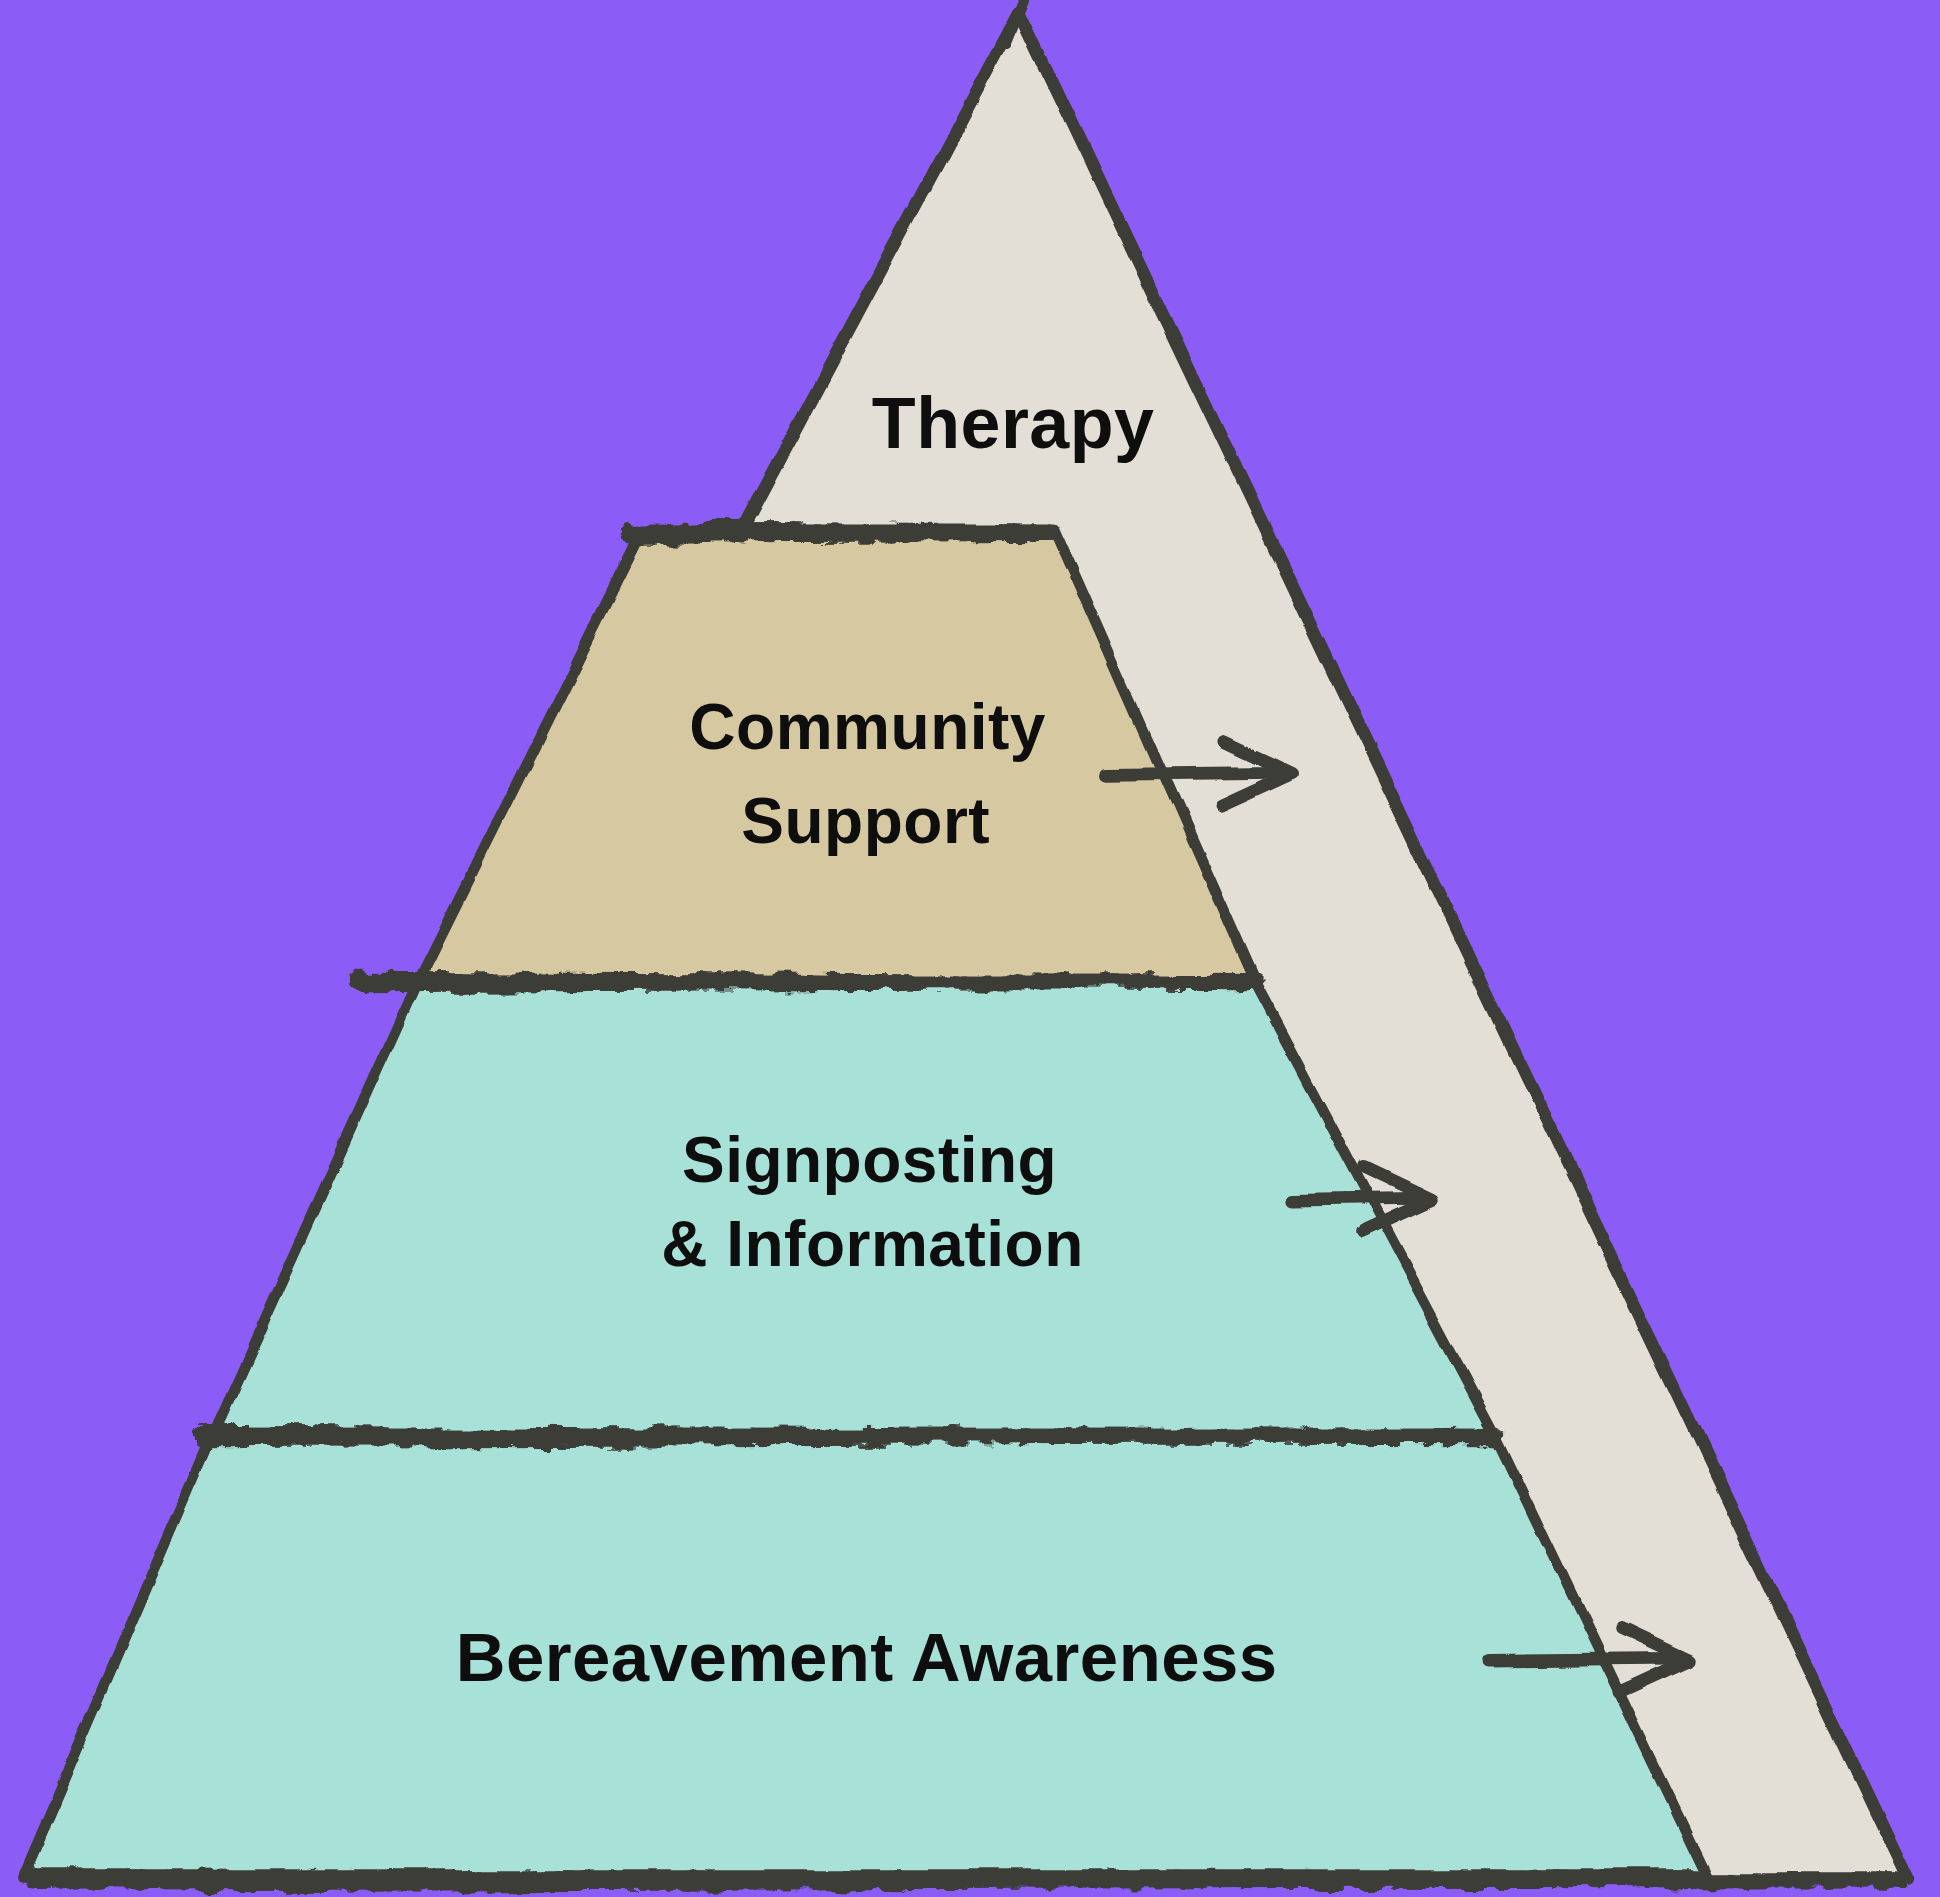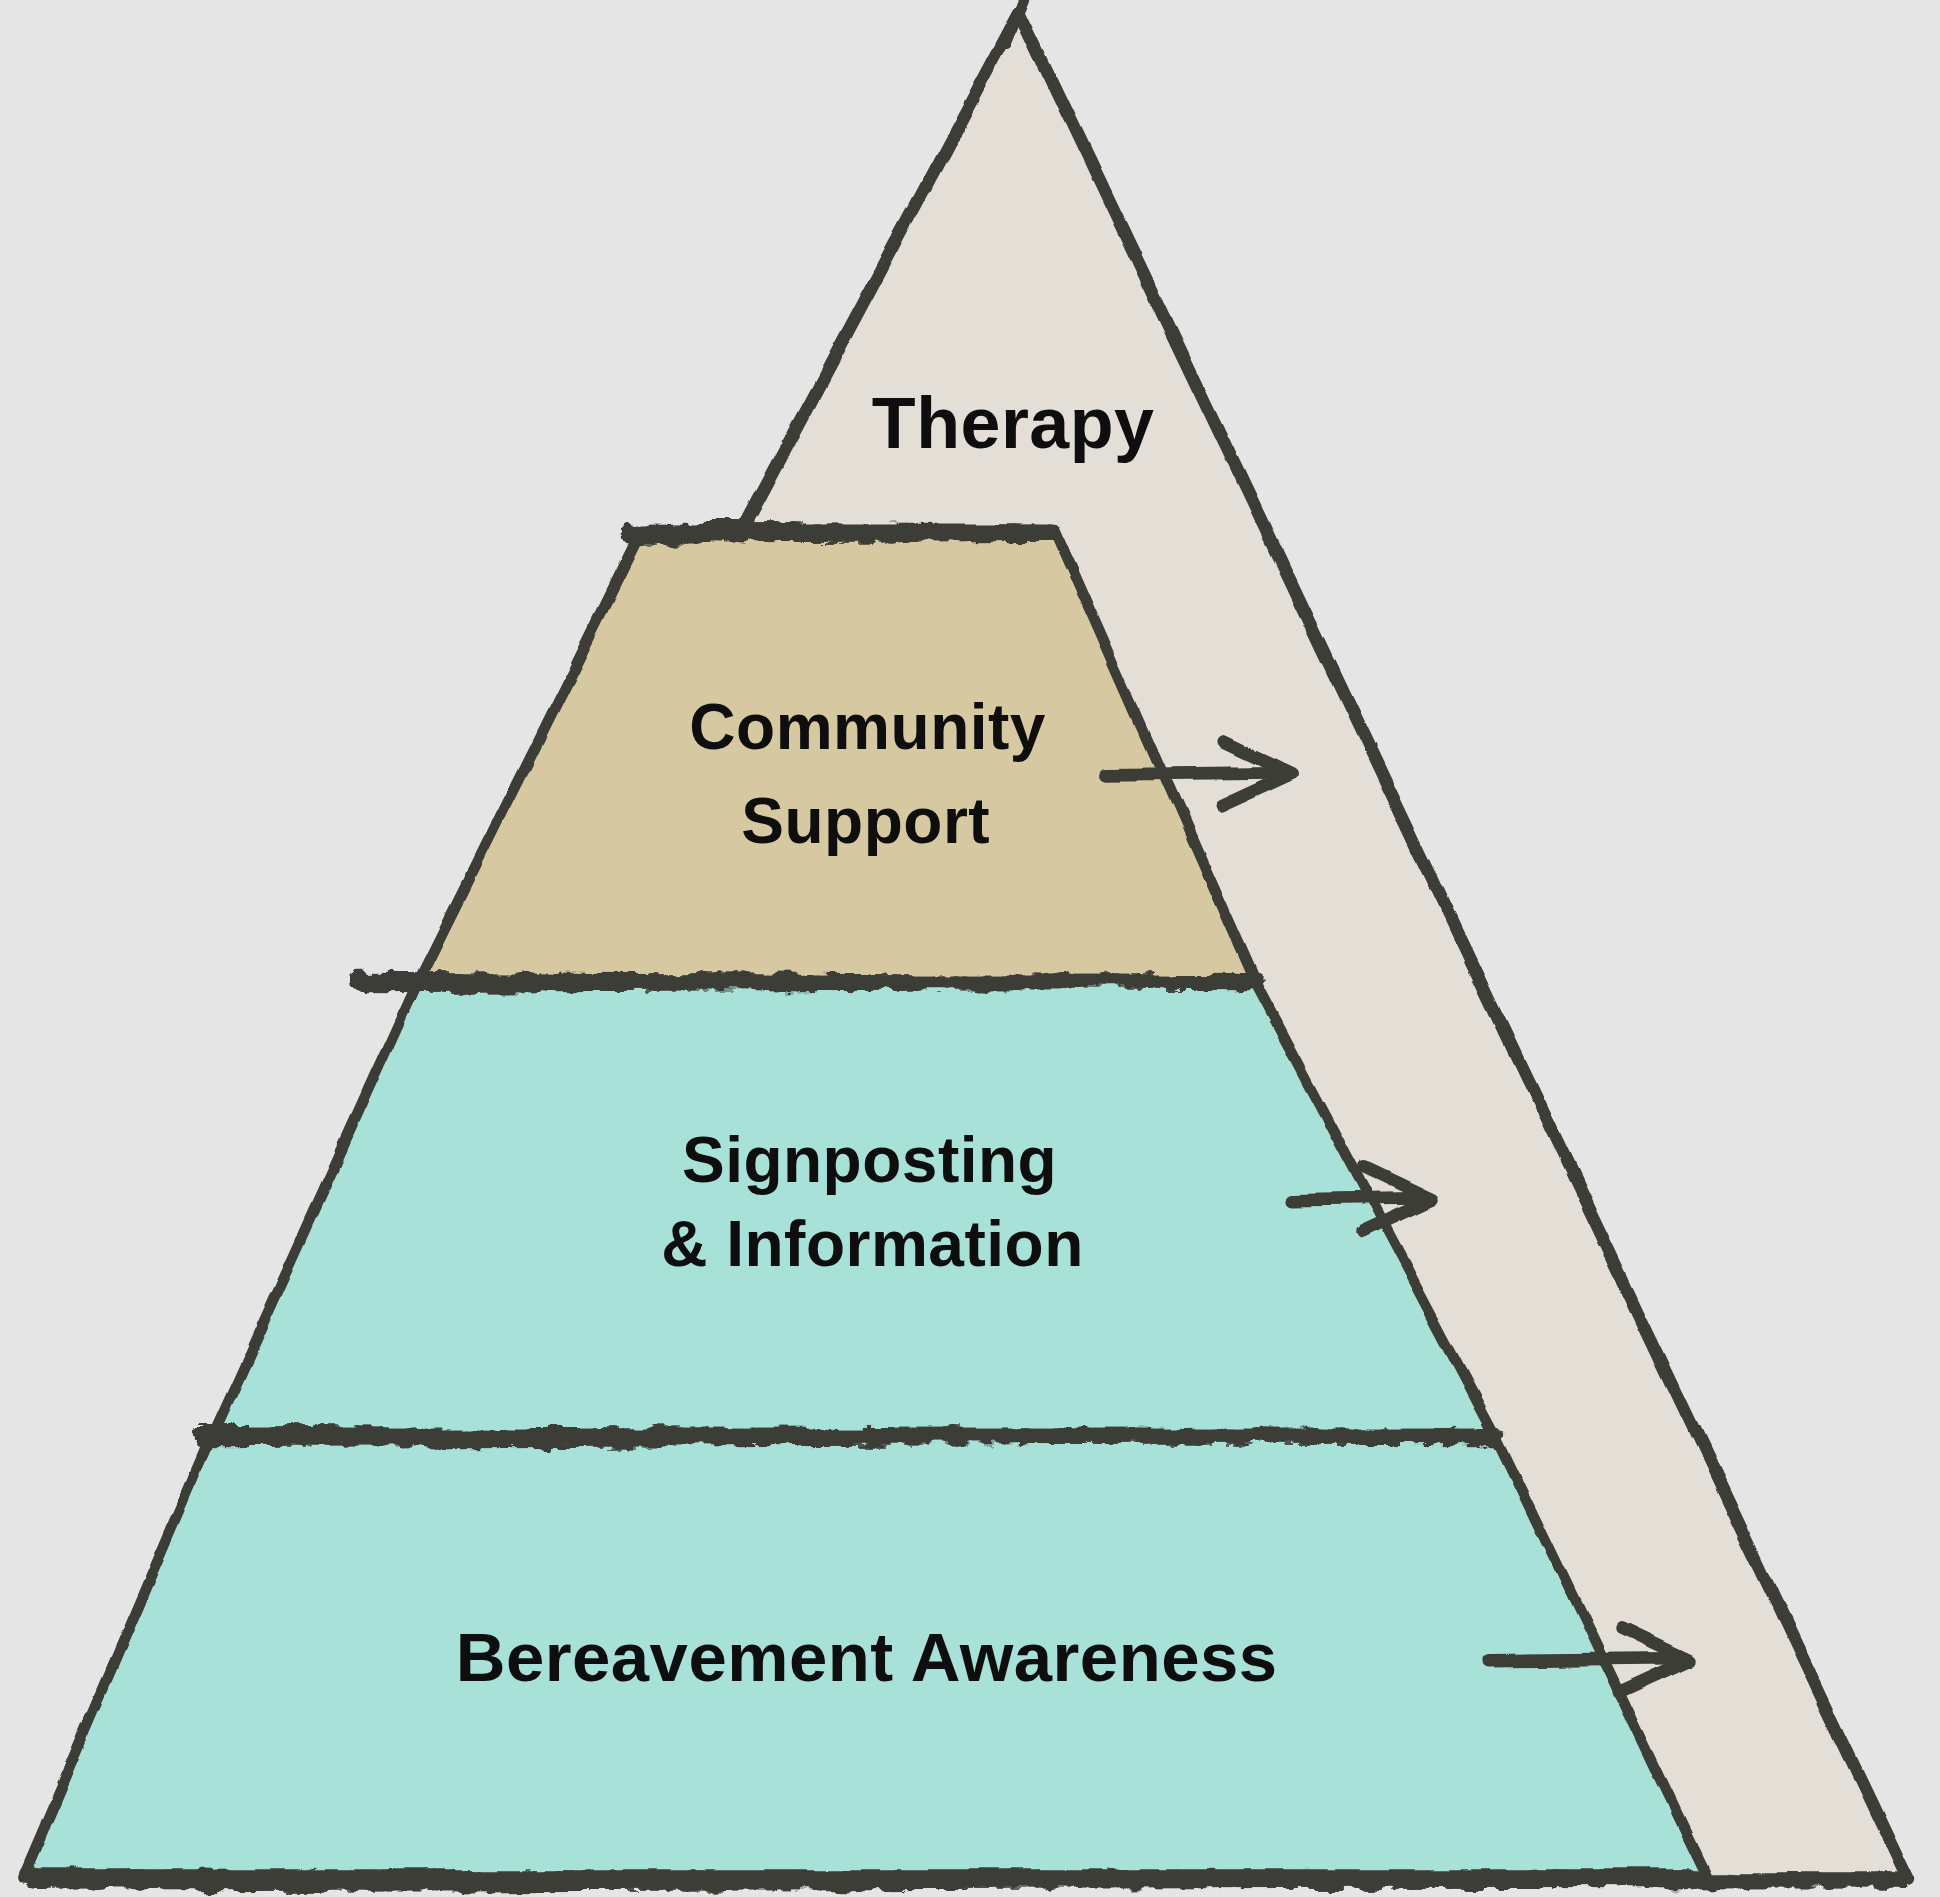--- a/index.html
+++ b/index.html
@@ -4,21 +4,21 @@
 <style>
   html, body {
     margin: 0;
     padding: 0;
     background: #ffffff;
   }
   .stage {
     width: 1941px;
     height: 1897px;
     position: relative;
-    background: #e5e5e5;
+    background: #8b5cf6;
     overflow: hidden;
   }
   svg { display: block; }
   .lvl-label {
     font-family: "Liberation Sans", "DejaVu Sans", sans-serif;
     font-weight: 700;
     text-anchor: middle;
     letter-spacing: 0.5px;
   }
   .shape-stroke {

